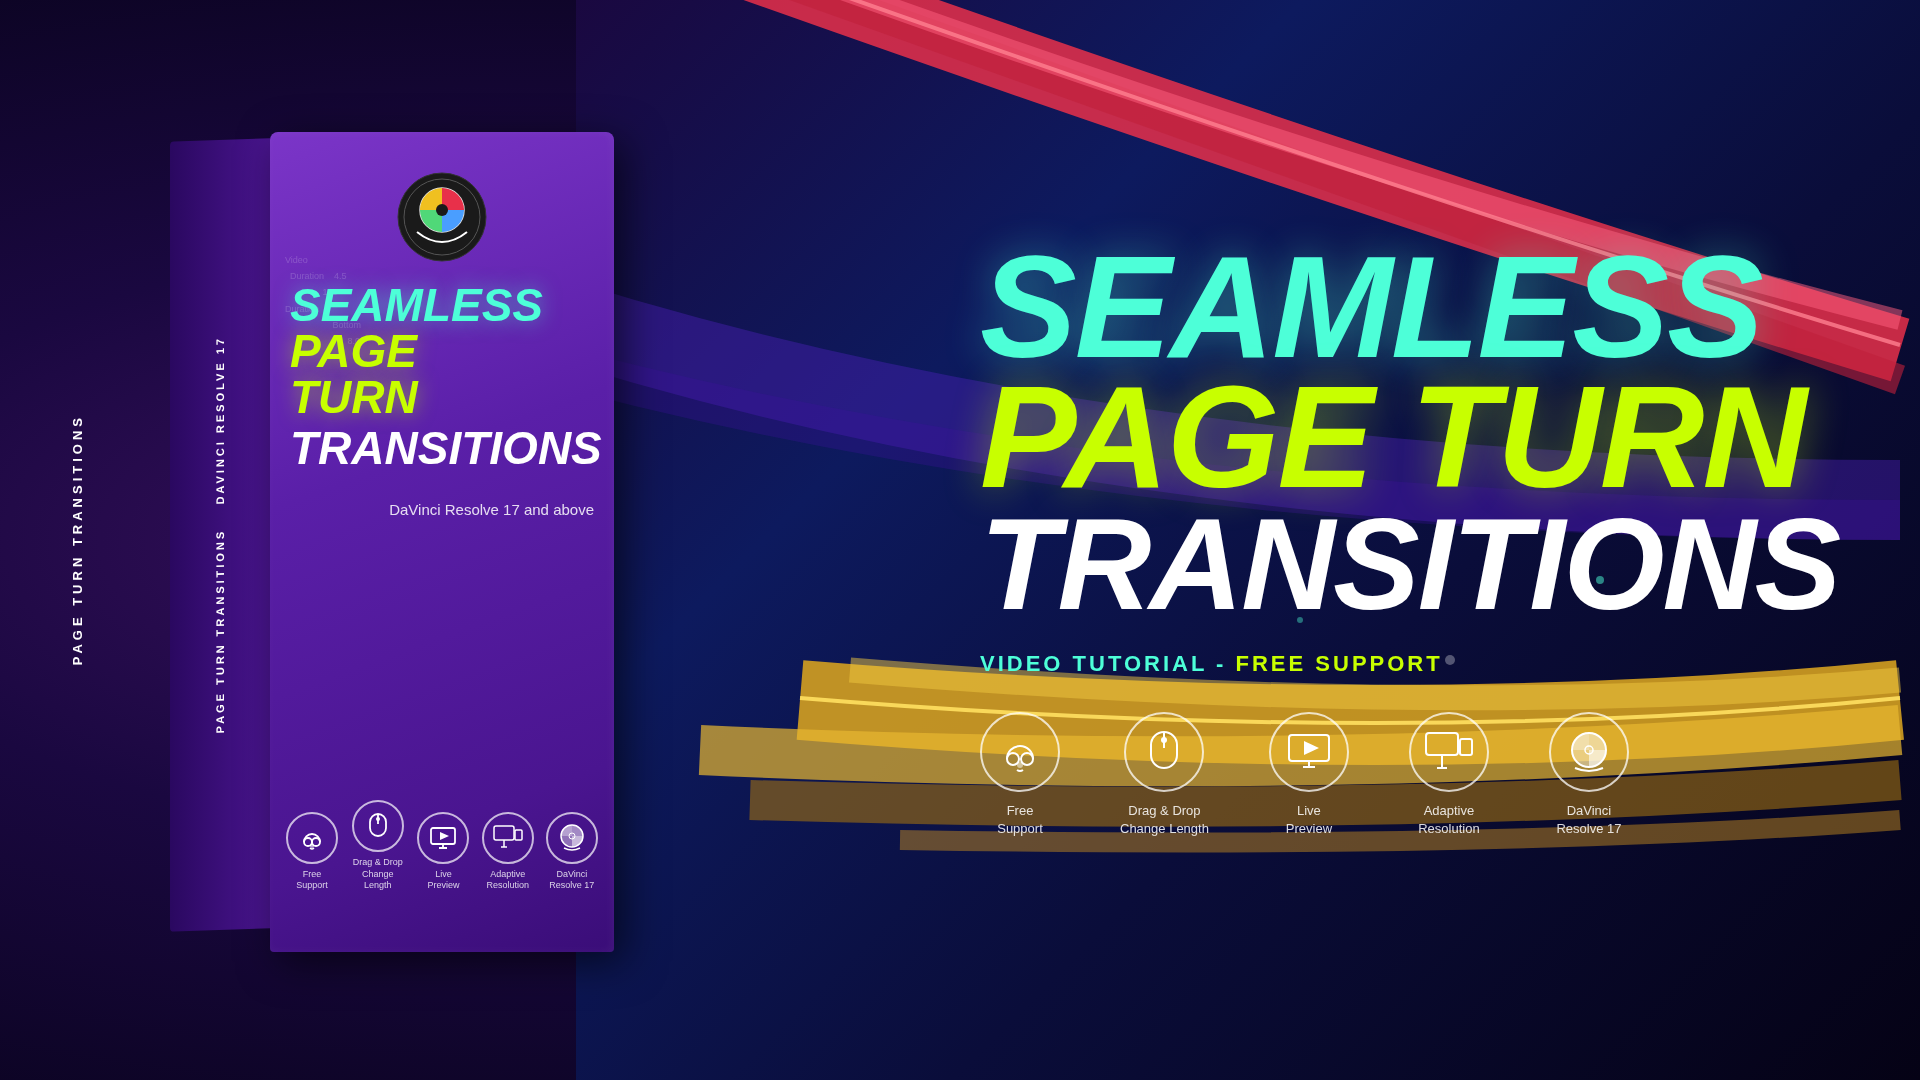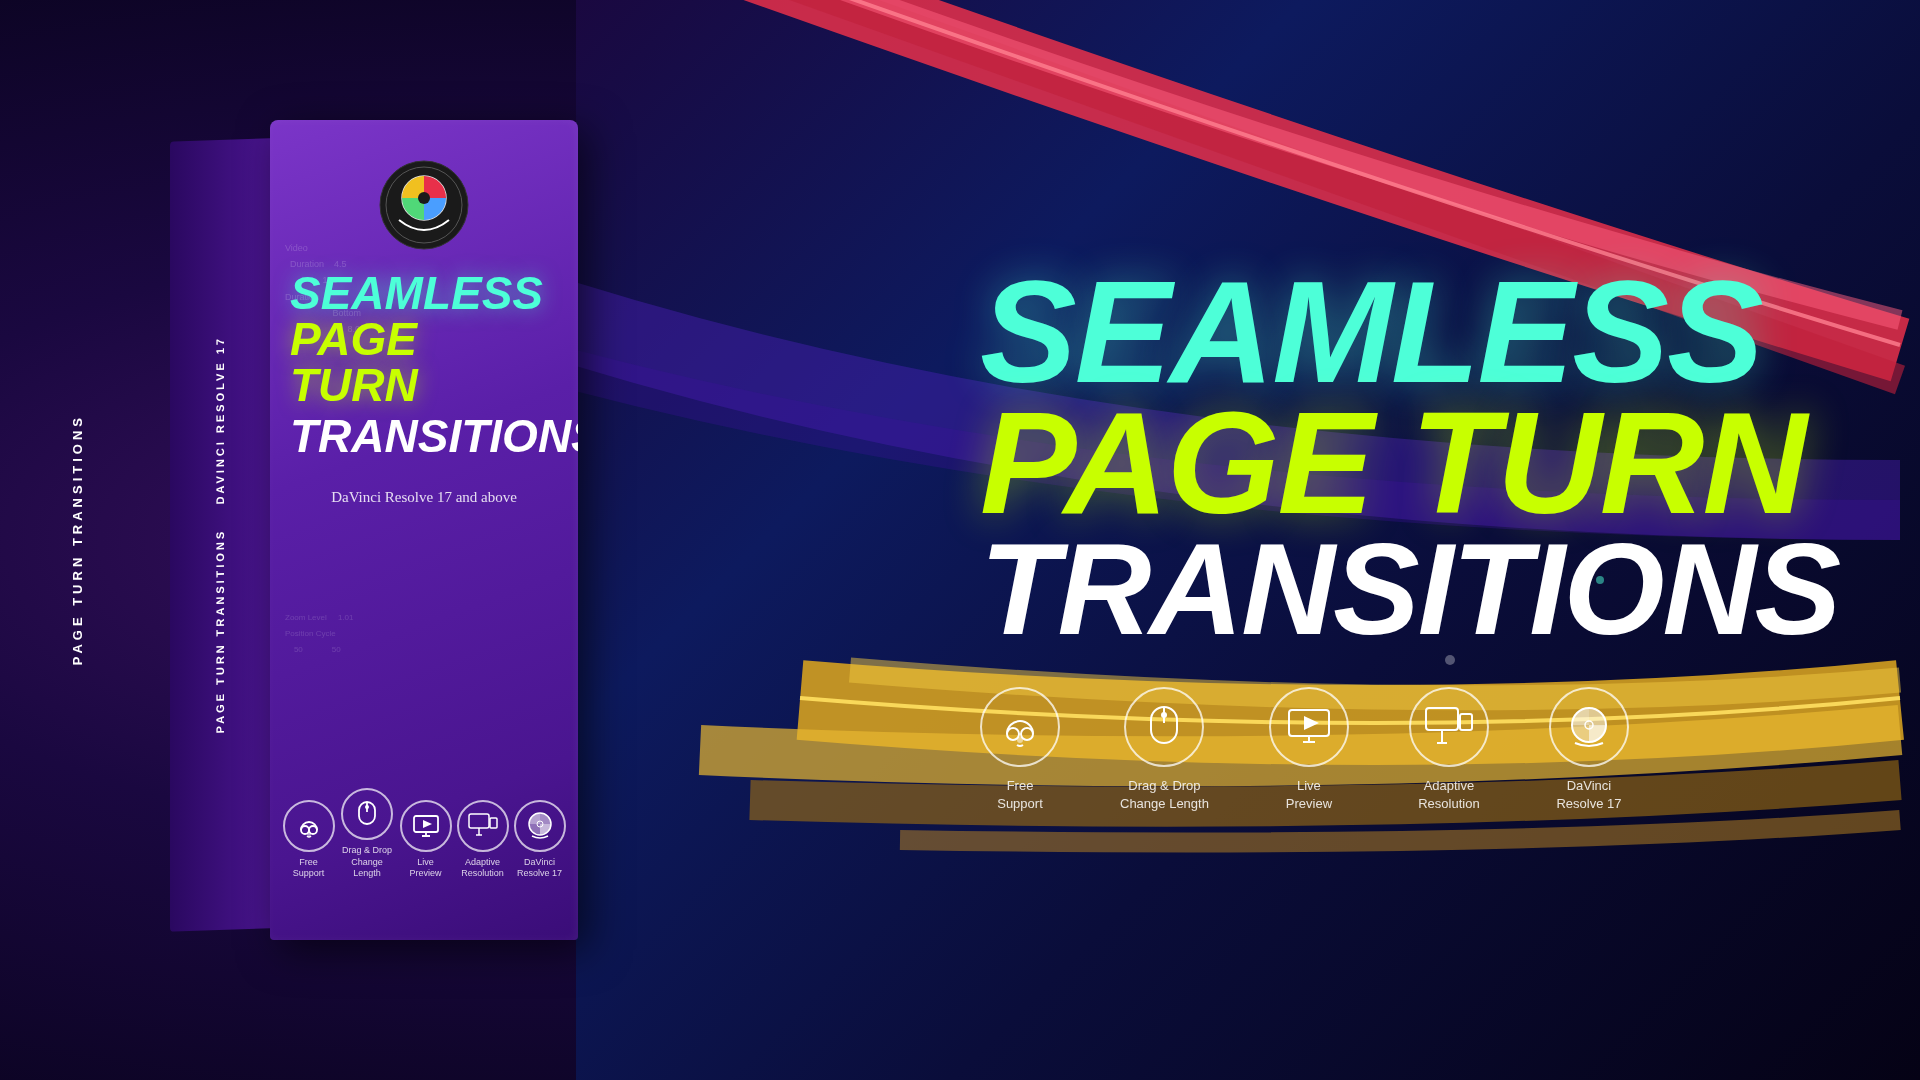--- a/index.html
+++ b/index.html
@@ -86,22 +86,22 @@
       position: relative;
       width: 400px;
       height: 820px;
       margin-top: -20px;
     }
 
     
     .box-front {
       position: absolute;
       left: 100px;
-      top: 0;
-      width: 308px;
+      top: 12px;
+      width: 344px;
       height: 820px;
       background: linear-gradient(160deg, #7b35c8 0%, #5a1fa8 40%, #4a1590 80%, #3a0d78 100%);
       border-radius: 8px 8px 4px 4px;
       overflow: hidden;
       box-shadow: 10px 10px 40px rgba(0,0,0,0.6), inset -2px 0 10px rgba(255,255,255,0.05);
     }
 
     
     .box-spine {
       position: absolute;
@@ -184,22 +184,21 @@
       text-transform: uppercase;
       line-height: 1;
       margin-top: 5px;
     }
 
     .box-subtitle {
       color: rgba(255,255,255,0.85);
       font-size: 15px;
       font-weight: 400;
       margin-top: 30px;
-      text-align: center;
-      font-family: Liberation Serif, serif;
+      text-align: right;
     }
 
     
     .box-icons {
       position: absolute;
       bottom: 60px;
       left: 10px;
       right: 10px;
       display: flex;
       justify-content: space-around;
@@ -418,25 +417,20 @@
       </div>
 
       <div class="box-title-area">
         <div class="box-title-seamless">SEAMLESS</div>
         <div class="box-title-page">PAGE</div>
         <div class="box-title-turn">TURN</div>
         <div class="box-title-transitions">TRANSITIONS</div>
         <div class="box-subtitle">DaVinci Resolve 17 and above</div>
       </div>
 
-      <div style="position:absolute;top:490px;left:15px;right:15px;opacity:0.15;color:white;font-size:8px;line-height:2;">
-        <div>Zoom Level &nbsp;&nbsp;&nbsp; 1.01</div>
-        <div>Position Cycle</div>
-        <div>&nbsp;&nbsp;&nbsp; 50 &nbsp;&nbsp;&nbsp;&nbsp;&nbsp;&nbsp;&nbsp;&nbsp;&nbsp;&nbsp;&nbsp; 50</div>
-      </div>
 
       <div class="box-icons">
 
         <div class="box-icon-item">
           <div class="box-icon-circle">
             <svg width="28" height="28" viewBox="0 0 28 28" fill="none" xmlns="http://www.w3.org/2000/svg">
               <circle cx="10" cy="18" r="4" stroke="white" stroke-width="1.8" fill="none"></circle>
               <circle cx="18" cy="18" r="4" stroke="white" stroke-width="1.8" fill="none"></circle>
               <path d="M 6 18 A 8 8 0 0 1 22 18" stroke="white" stroke-width="1.8" fill="none"></path>
               <circle cx="14" cy="22" r="2" fill="white" opacity="0.6"></circle>
@@ -505,20 +499,23 @@
 
   <div>
     <div class="main-title-seamless">SEAMLESS</div>
     <div style="display:flex; gap:0;">
       <span class="main-title-page">PAGE&nbsp;</span>
       <span class="main-title-turn">TURN</span>
     </div>
     <div class="main-title-transitions">TRANSITIONS</div>
   </div>
 
+  <div class="tutorial-line" style="color: rgb(77, 255, 216);">
+    <span class="tutorial-text">VIDEO TUTORIAL - </span><span class="support-text">FREE SUPPORT</span>
+  </div>
 
   <div class="bottom-icons">
 
     <div class="icon-item">
       <div class="icon-circle">
         <svg width="44" height="44" viewBox="0 0 44 44" fill="none" xmlns="http://www.w3.org/2000/svg">
           <circle cx="15" cy="29" r="6" stroke="white" stroke-width="2" fill="none"></circle>
           <circle cx="29" cy="29" r="6" stroke="white" stroke-width="2" fill="none"></circle>
           <path d="M 9 29 A 13 13 0 0 1 35 29" stroke="white" stroke-width="2" fill="none"></path>
           <circle cx="22" cy="35" r="3" fill="white" opacity="0.5"></circle>

